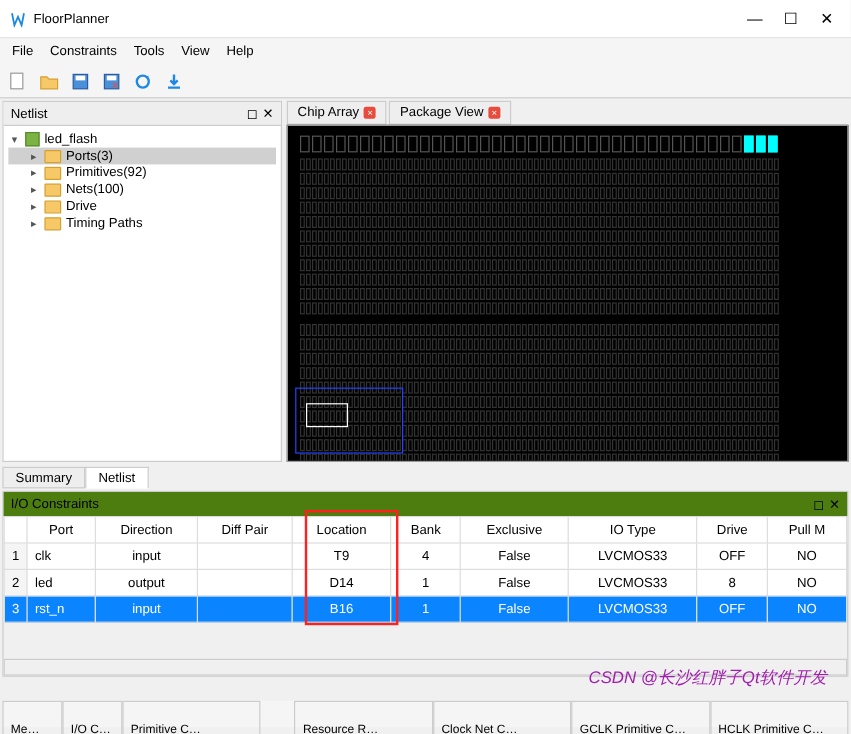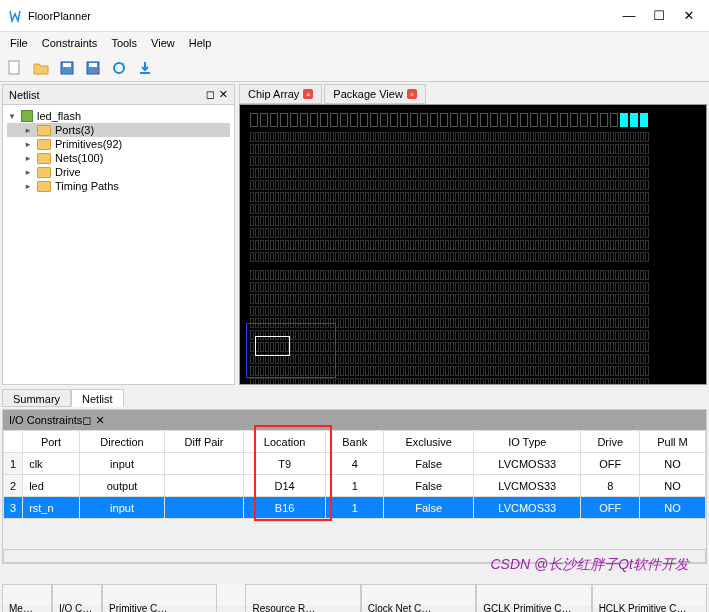--- a/index.html
+++ b/index.html
@@ -34,21 +34,21 @@
 .chip-cell { width: 4px; height: 10px; border: 1px solid #333; }
 .chip-top { display: flex; gap: 2px; padding: 8px 10px 4px; }
 .chip-top-cell { width: 8px; height: 14px; border: 1px solid #555; }
 .accent { border-color: #0ff; background: #0ff; }
 .minimap { position: absolute; bottom: 6px; left: 6px; width: 90px; height: 55px; border: 1px solid #2244ff; }
 .minimap-box { position: absolute; left: 8px; top: 12px; width: 35px; height: 20px; border: 1px solid #fff; }
 .bottom-tabs { height: 22px; display: flex; padding: 2px; gap: 0; }
 .bottom-tab { padding: 3px 10px; border: 1px solid #ccc; background: #eee; }
 .bottom-tab.active { background: #fff; border-bottom-color: #fff; }
 .io-panel { border: 1px solid #ccc; margin: 0 2px; }
-.io-header { height: 20px; background: #a3a3a3; padding: 2px 6px; display: flex; align-items: center; }
+.io-header { height: 20px; background: #4d7c0f; padding: 2px 6px; display: flex; justify-content: space-between; align-items: center; }
 .io-table { width: 100%; border-collapse: collapse; background: #fff; }
 .io-table th, .io-table td { border: 1px solid #ddd; padding: 4px 6px; text-align: center; height: 22px; }
 .io-table th { background: #fff; font-weight: normal; }
 .io-table td:nth-child(2) { text-align: left; }
 .io-table tr.selected td { background: #0a84ff; color: #fff; }
 .row-num { width: 16px; background: #f5f5f5; }
 .highlight-box { position: absolute; border: 2px solid #ff2020; pointer-events: none; }
 .footer-tabs { position: absolute; bottom: 6px; left: 2px; right: 2px; height: 22px; display: flex; gap: 0; background: #f5f5f5; }
 .footer-tab { padding: 18px 6px; border: 1px solid #ccc; font-size: 10px; white-space: nowrap; overflow: hidden; }
 .watermark { position: absolute; bottom: 38px; right: 20px; color: #a21caf; font-size: 14px; font-style: italic; pointer-events: none; }

